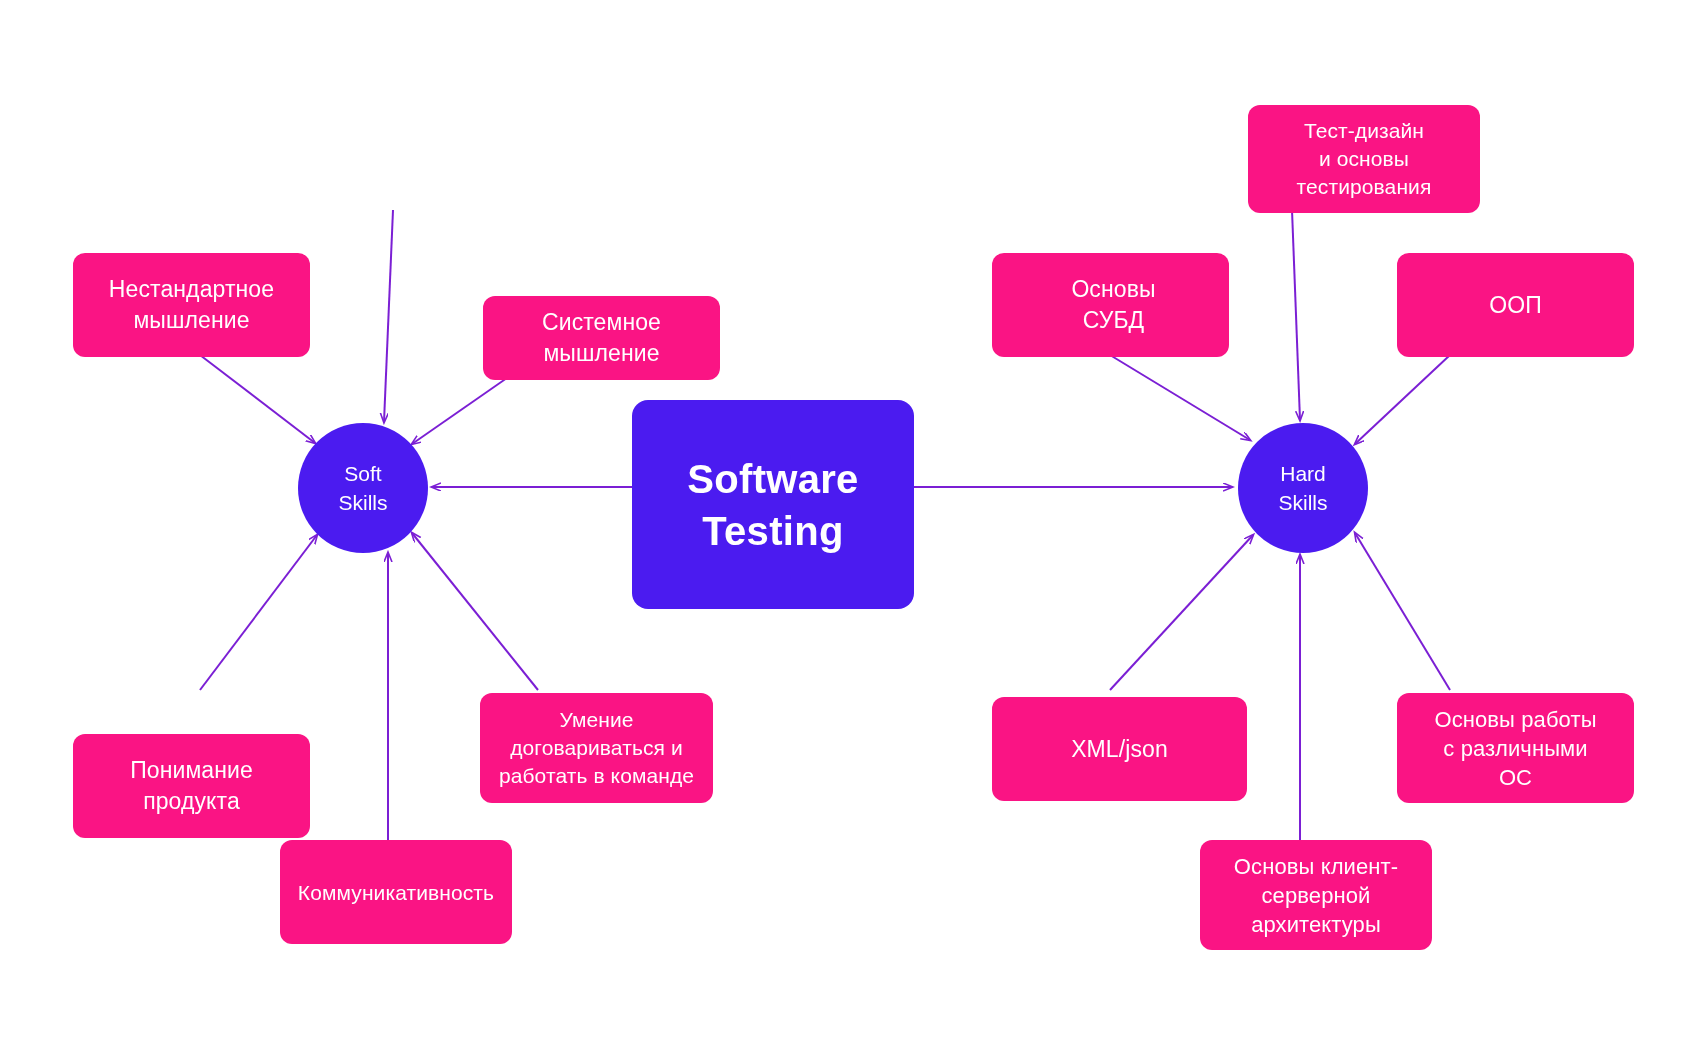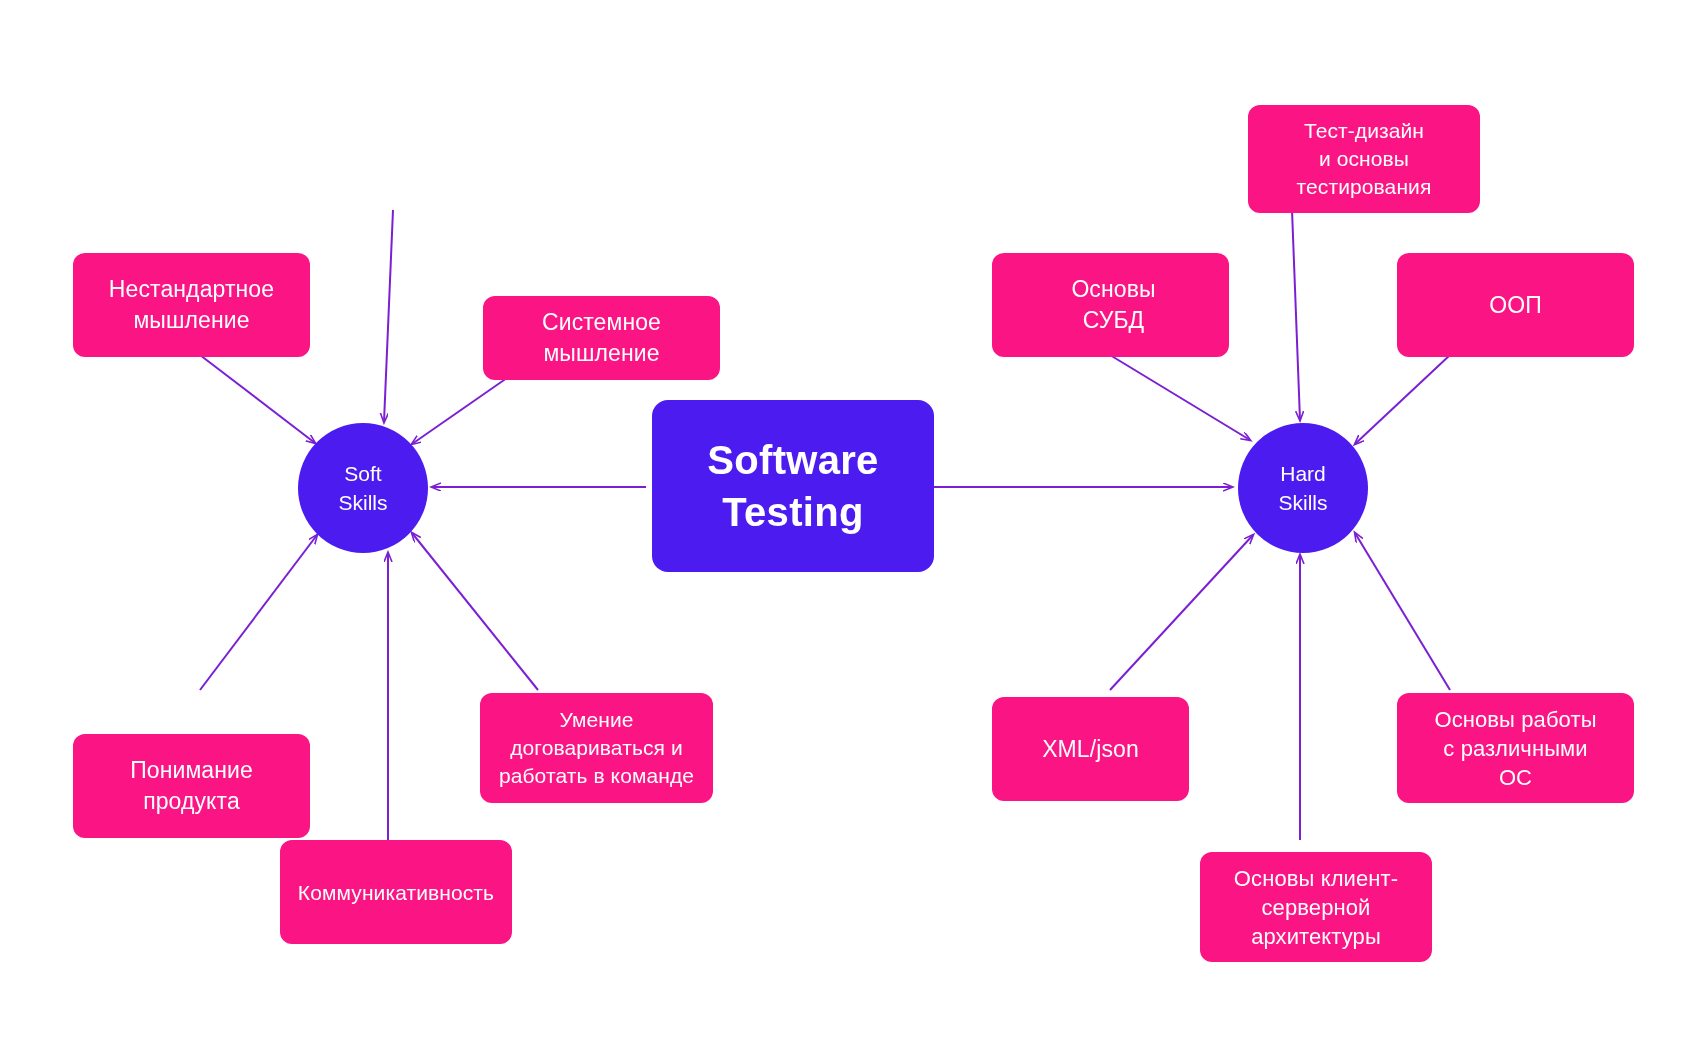--- a/index.html
+++ b/index.html
@@ -46,21 +46,21 @@
 
       <line x1="1292" y1="210" x2="1300" y2="420"></line>
       <line x1="1110" y1="355" x2="1250" y2="440"></line>
       <line x1="1450" y1="355" x2="1355" y2="444"></line>
       <line x1="1110" y1="690" x2="1253" y2="535"></line>
       <line x1="1450" y1="690" x2="1355" y2="533"></line>
       <line x1="1300" y1="840" x2="1300" y2="555"></line>
     </g>
   </svg>
 
-  <div class="node core" style="left:652px;top:400px;width:282px;height:172px;">
+  <div class="node core" style="left:632px;top:400px;width:282px;height:209px;">
     <div>
       <span>Software</span>
       <span>Testing</span>
     </div>
   </div>
 
   <div class="node hub" style="left:298px;top:423px;width:130px;height:130px;">
     <div>
       <span>Soft</span>
       <span>Skills</span>
@@ -124,35 +124,35 @@
       <span>СУБД</span>
     </div>
   </div>
 
   <div class="node pill" style="left:1397px;top:253px;width:237px;height:104px;">
     <div>
       <span>ООП</span>
     </div>
   </div>
 
-  <div class="node pill" style="left:992px;top:697px;width:197px;height:104px;">
+  <div class="node pill" style="left:992px;top:697px;width:255px;height:104px;">
     <div>
       <span>XML/json</span>
     </div>
   </div>
 
   <div class="node pill" style="left:1397px;top:693px;width:237px;height:110px;font-size:22px;line-height:29px;">
     <div>
       <span>Основы работы</span>
       <span>с различными</span>
       <span>ОС</span>
     </div>
   </div>
 
-  <div class="node pill" style="left:1200px;top:840px;width:232px;height:110px;font-size:22px;line-height:29px;margin-top:12px;">
+  <div class="node pill" style="left:1200px;top:840px;width:232px;height:110px;font-size:22px;line-height:29px;">
     <div>
       <span>Основы клиент-</span>
       <span>серверной</span>
       <span>архитектуры</span>
     </div>
   </div>
 
 </div>
 
 </body></html>

